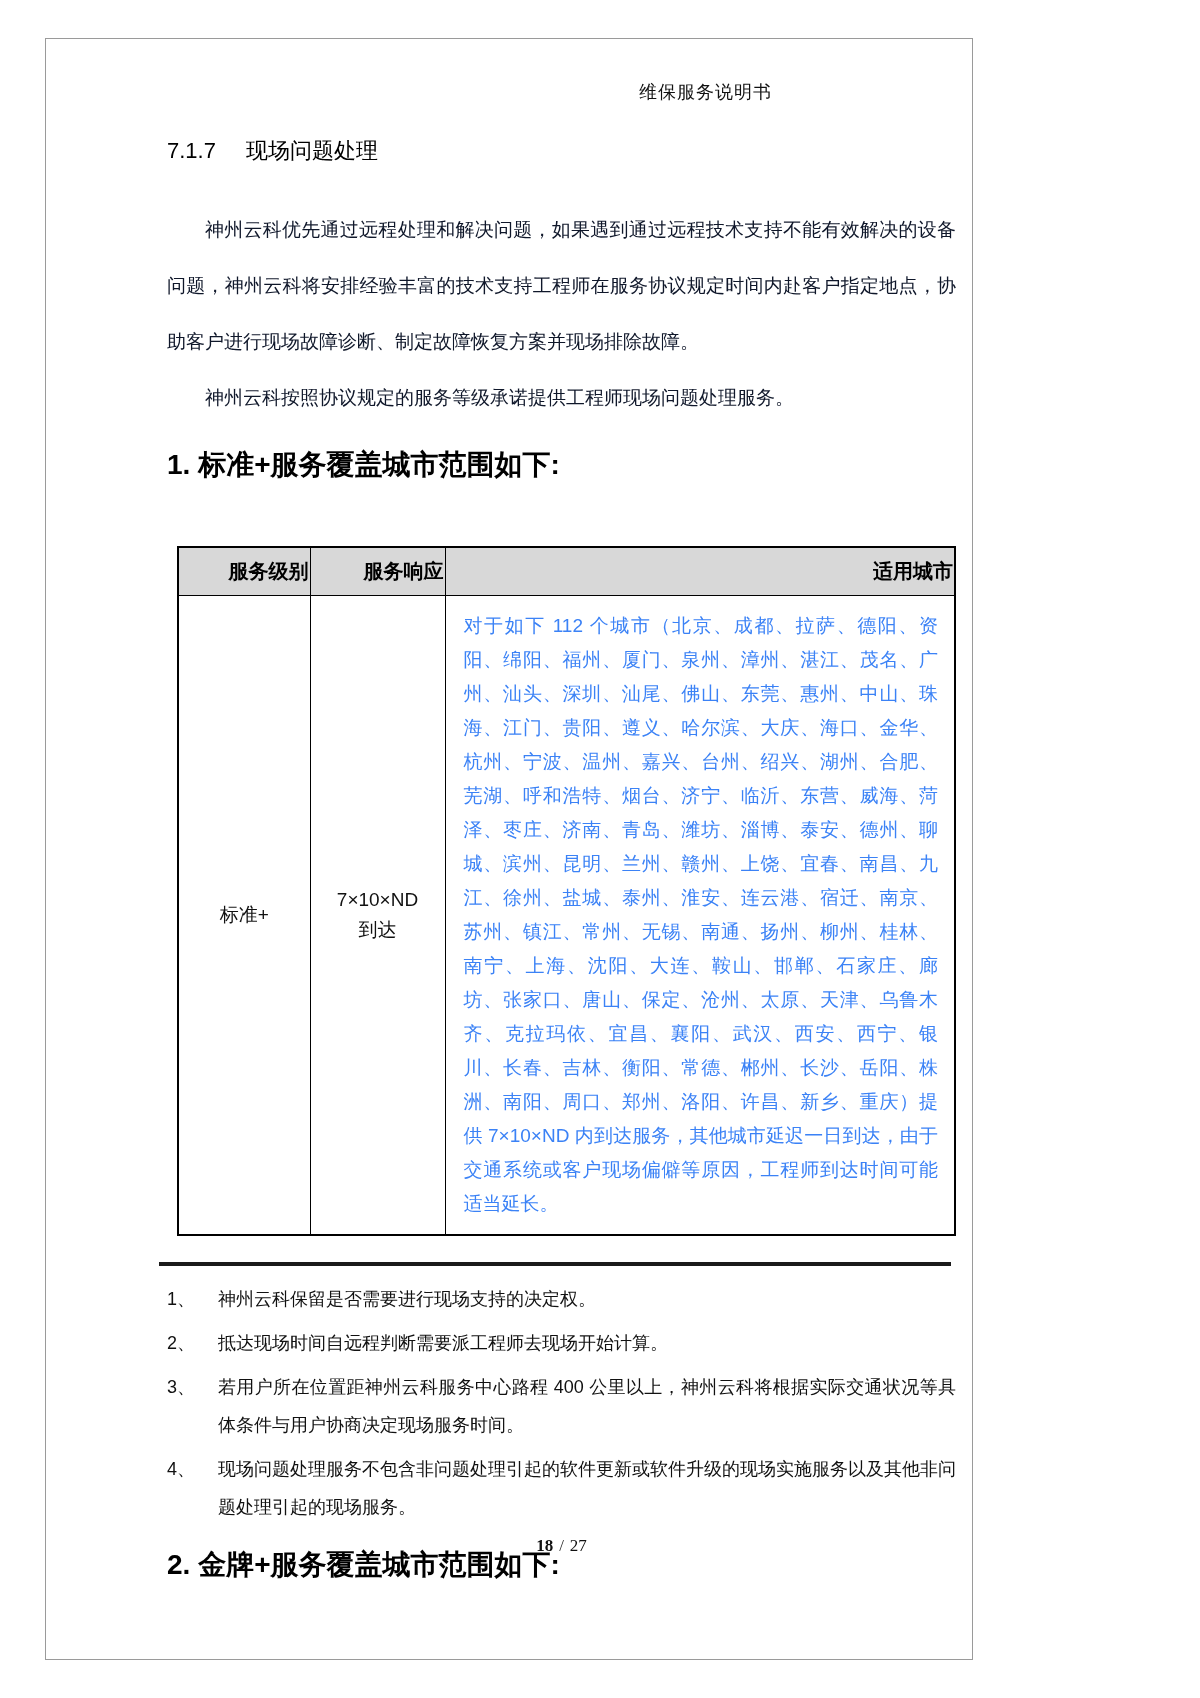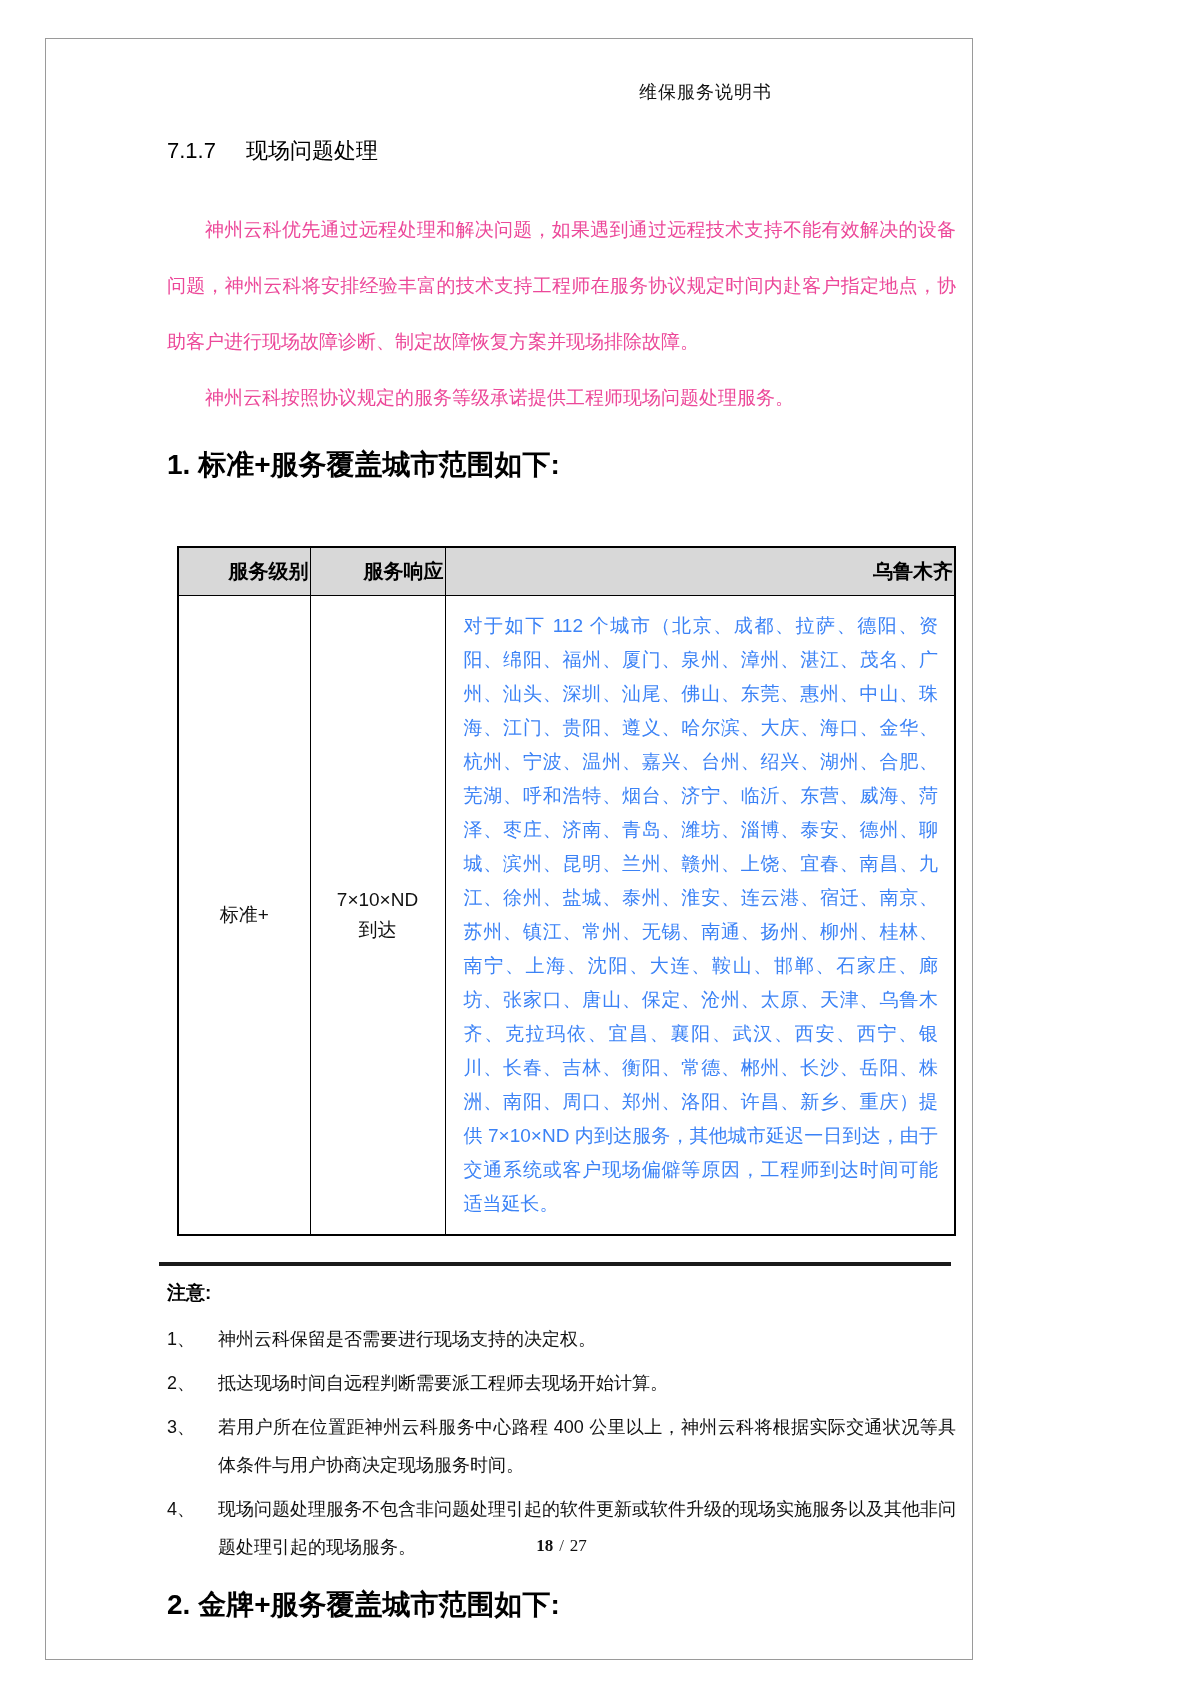--- a/index.html
+++ b/index.html
@@ -25,21 +25,21 @@
     position:absolute;left:167px;top:0;width:789px;
   }
   .sec-heading{
     margin:136px 0 0 0;
     font-size:22px;font-weight:400;line-height:30px;color:#000;
   }
   .sec-heading .sec-num{margin-right:30px;text-align:center;}
   .body-para{
     margin:36px 0 0 0;
     font-size:19px;line-height:56px;
-    text-indent:2em;text-align:justify;color:#ec4899;
+    text-indent:2em;text-align:justify;color:#0f172a;
   }
   .body-para.second{margin:0;font-family:Liberation Serif, serif;}
   .sub-heading{
     margin:24px 0 0 0;
     font-size:28px;font-weight:700;line-height:30px;color:#000;
   }
   .svc-table{
     margin:66px 0 0 10px;
     border-collapse:collapse;table-layout:fixed;
     width:777px;
@@ -119,38 +119,37 @@
     <table class="svc-table">
       <colgroup>
         <col class="col-level">
           <col class="col-resp">
           <col class="col-cities">
       </colgroup>
       <thead>
         <tr>
           <th>服务级别</th>
           <th>服务响应</th>
-          <th>乌鲁木齐</th>
+          <th>适用城市</th>
         </tr>
       </thead>
       <tbody>
         <tr>
           <td class="cell-center">标准+</td>
           <td class="cell-center">
             <div>7×10×ND</div>
             <div>到达</div>
           </td>
           <td class="cell-cities">对于如下 112 个城市（北京、成都、拉萨、德阳、资阳、绵阳、福州、厦门、泉州、漳州、湛江、茂名、广州、汕头、深圳、汕尾、佛山、东莞、惠州、中山、珠海、江门、贵阳、遵义、哈尔滨、大庆、海口、金华、杭州、宁波、温州、嘉兴、台州、绍兴、湖州、合肥、芜湖、呼和浩特、烟台、济宁、临沂、东营、威海、菏泽、枣庄、济南、青岛、潍坊、淄博、泰安、德州、聊城、滨州、昆明、兰州、赣州、上饶、宜春、南昌、九江、徐州、盐城、泰州、淮安、连云港、宿迁、南京、苏州、镇江、常州、无锡、南通、扬州、柳州、桂林、南宁、上海、沈阳、大连、鞍山、邯郸、石家庄、廊坊、张家口、唐山、保定、沧州、太原、天津、乌鲁木齐、克拉玛依、宜昌、襄阳、武汉、西安、西宁、银川、长春、吉林、衡阳、常德、郴州、长沙、岳阳、株洲、南阳、周口、郑州、洛阳、许昌、新乡、重庆）提供 7×10×ND 内到达服务，其他城市延迟一日到达，由于交通系统或客户现场偏僻等原因，工程师到达时间可能适当延长。</td>
         </tr>
       </tbody>
     </table>
 
     <div class="divider"></div>
 
-    <p class="note-label">注意:</p>
 
     <ol class="notes">
       <li>
         <span class="num">1、</span>
         <span class="txt">神州云科保留是否需要进行现场支持的决定权。</span>
       </li>
       <li>
         <span class="num">2、</span>
         <span class="txt">抵达现场时间自远程判断需要派工程师去现场开始计算。</span>
       </li>

